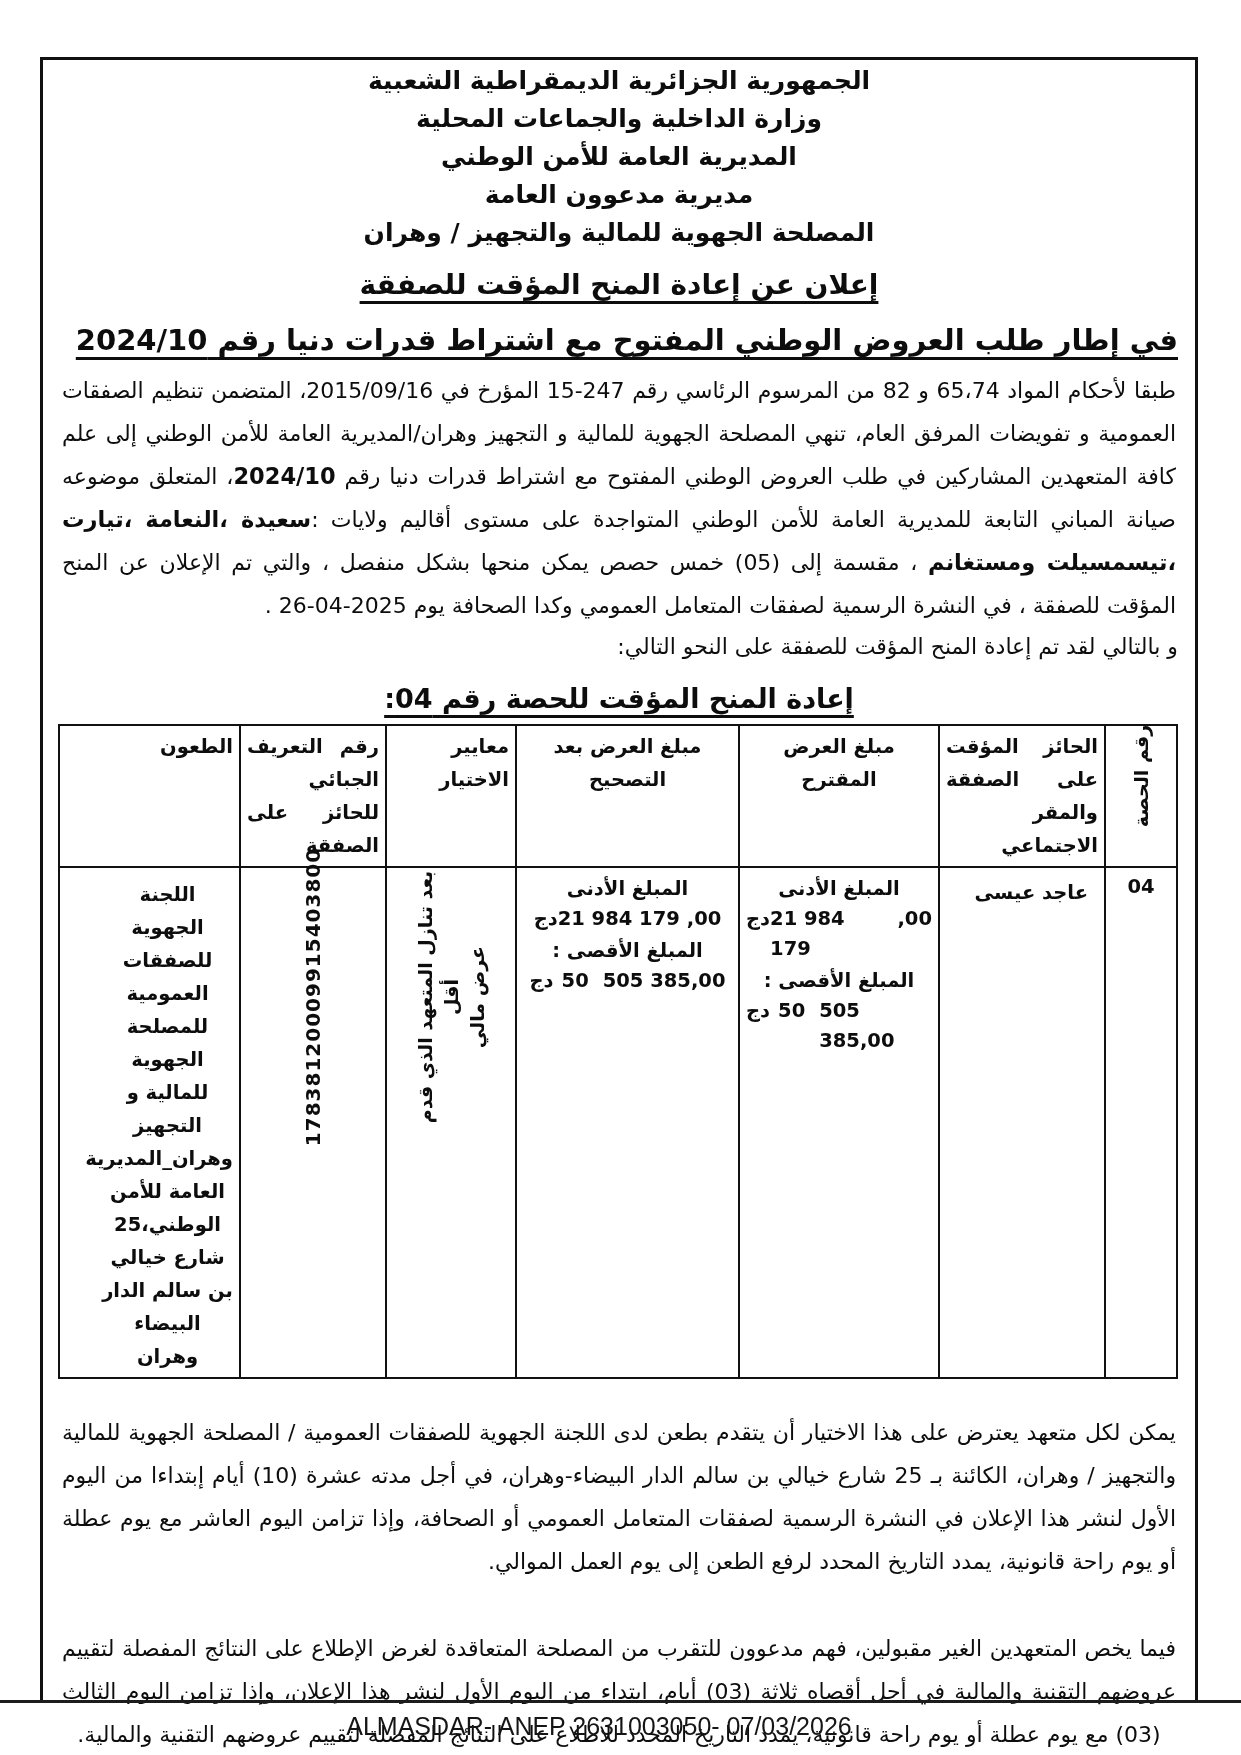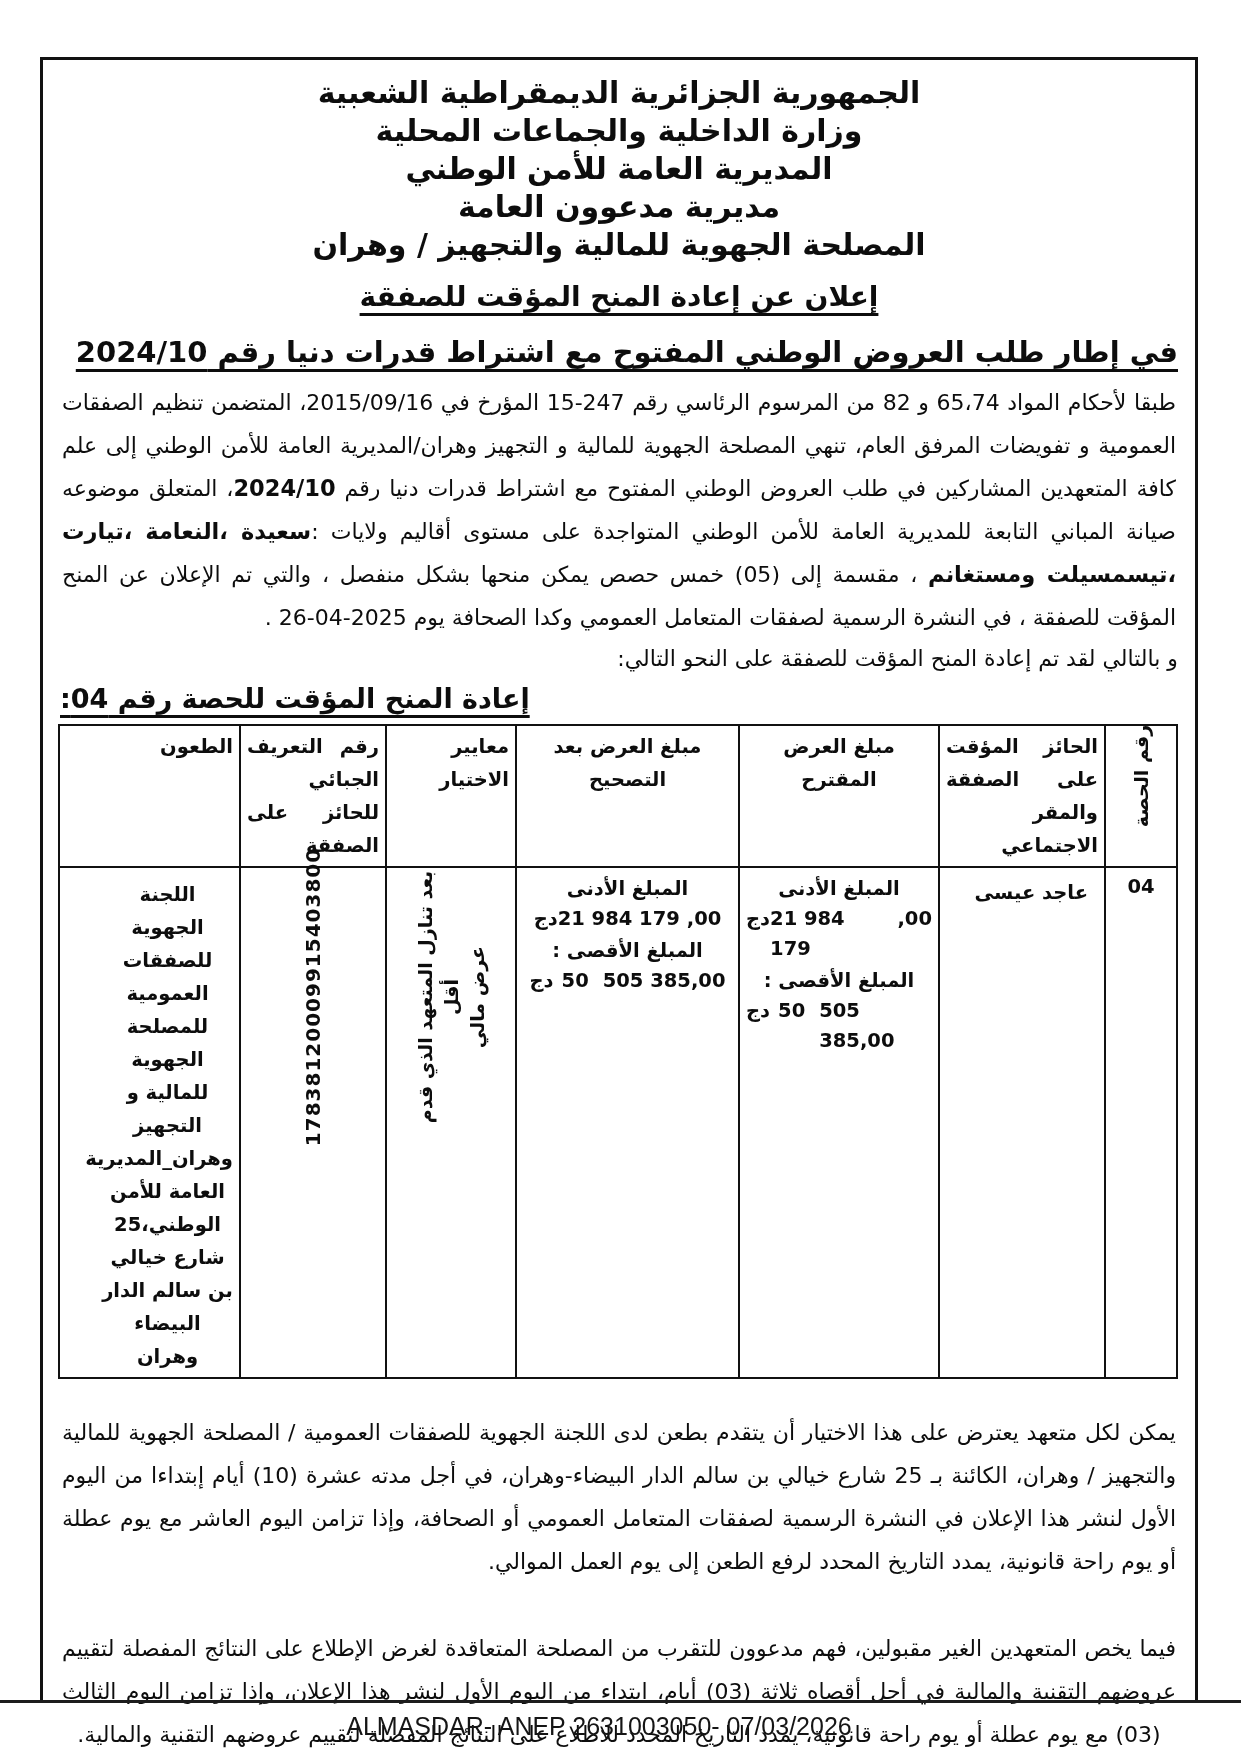--- a/index.html
+++ b/index.html
@@ -1,26 +1,26 @@
 <!DOCTYPE html>
 <html><head>
 <meta charset="utf-8">
 <style>
   html,body{margin:0;padding:0;background:#fff;}
   body{width:1241px;height:1755px;position:relative;font-family:"DejaVu Sans",sans-serif;color:#0d0d0d;}
   .frame{position:absolute;left:40px;top:57px;width:1158px;height:1643px;border:3px solid #111;border-bottom:none;box-sizing:border-box;padding:0 17px;direction:rtl;}
-  .org{ text-align:center;font-weight:bold;font-size:30px;line-height:38px;margin-top:14px;}
+  .org{ text-align:center;font-weight:bold;font-size:25px;line-height:38px;margin-top:2px;}
   .taxbox{width:905px;margin:16px auto 0 auto;border:2px solid #111;text-align:center;font-weight:bold;font-size:28px;padding:10px 4px 12px 4px;box-sizing:border-box;}
   .taxbox .val{margin-right:10px;display:inline-block;direction:ltr;unicode-bidi:isolate;}
   .t1{text-align:center;font-weight:bold;font-size:28px;margin-top:16px;text-decoration:underline;text-decoration-thickness:2.5px;text-underline-offset:7px;}
   .t2{text-align:right;font-weight:bold;font-size:29px;margin-top:22px;text-decoration:underline;text-decoration-thickness:2.5px;text-underline-offset:7px;}
   .para{font-size:22px;line-height:43px;text-align:justify;margin:12px 2px 0 2px;}
   .para b{font-size:22.5px;}
   .follow{font-size:22px;line-height:40px;text-align:right;margin-top:0;}
-  .sect{text-align:left;font-weight:bold;font-size:27px;margin-top:4px;text-decoration:underline;text-decoration-thickness:2.5px;text-underline-offset:7px;}
+  .sect{text-align:center;font-weight:bold;font-size:27px;margin-top:16px;text-decoration:underline;text-decoration-thickness:2.5px;text-underline-offset:7px;}
   table.award{border-collapse:collapse;margin-top:10px;width:1118px;table-layout:fixed;}
   table.award th,table.award td{border:2.5px solid #111;vertical-align:top;font-weight:bold;padding:4px 6px;box-sizing:border-box;}
   table.award th{font-size:19.5px;line-height:33px;height:100px;}
   table.award td{height:265px;font-size:19.5px;line-height:30px;}
   th.just,td.just{text-align:justify;}
   .c-lot{width:72px;} .c-holder{width:166px;} .c-prop{width:200px;} .c-corr{width:223px;}
   .c-crit{width:130px;} .c-nif{width:146px;} .c-app{width:181px;}
   .vh{position:relative;height:92px;}
   .vh .rot{position:absolute;top:50%;left:50%;transform:translate(-50%,-50%) rotate(-90deg);white-space:nowrap;font-size:19px;}
   .vcell{position:relative;height:250px;}

